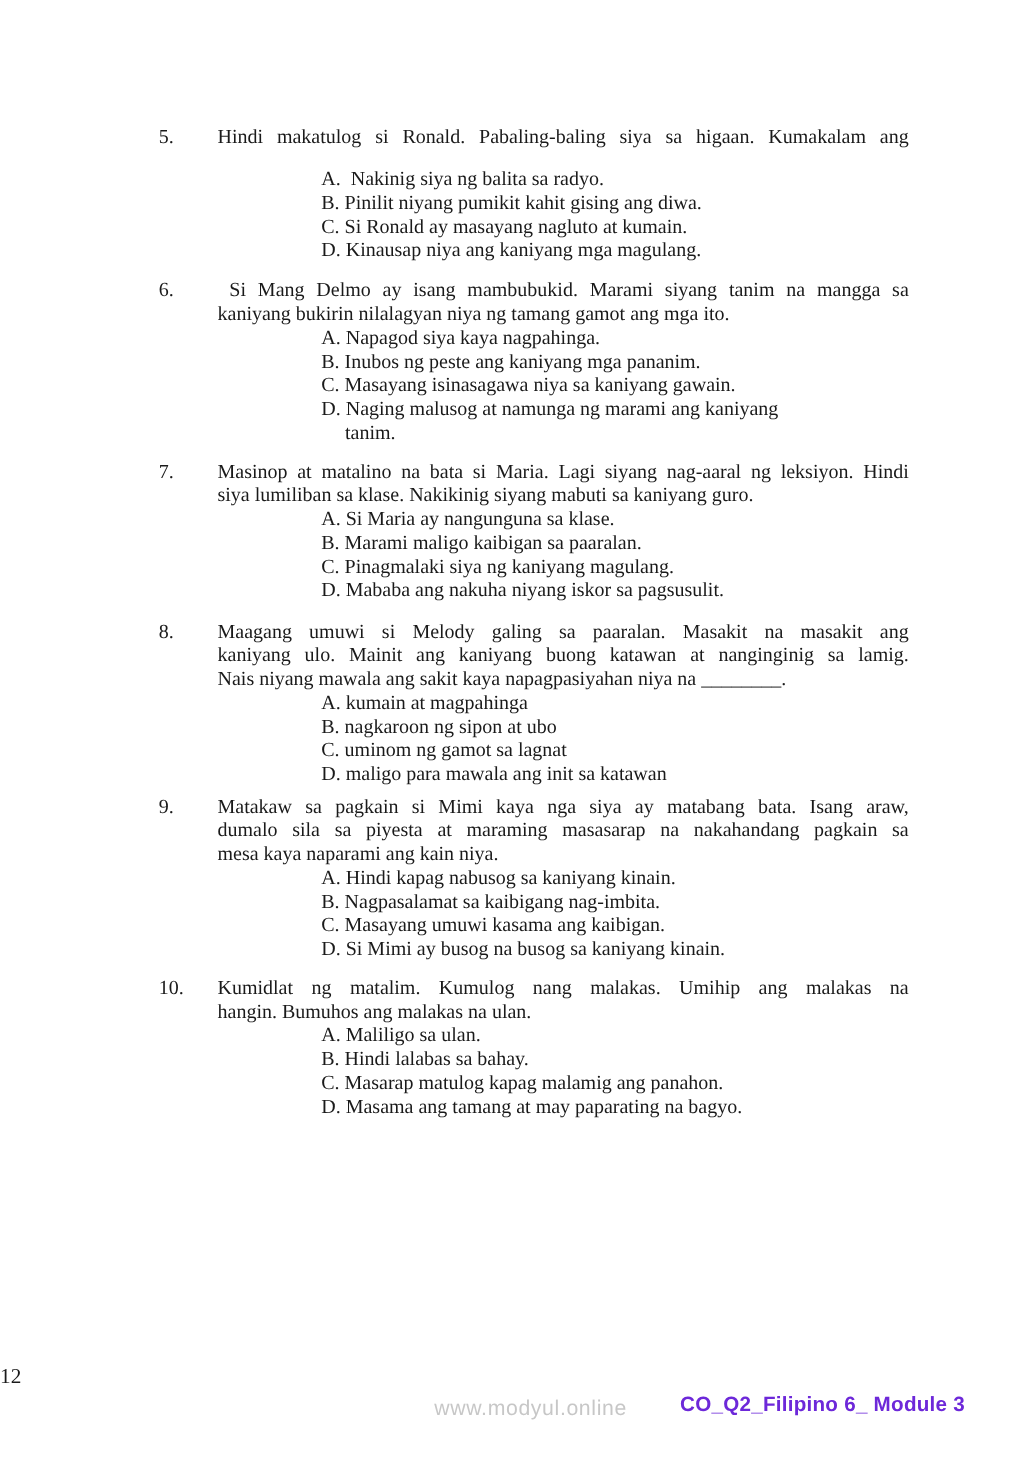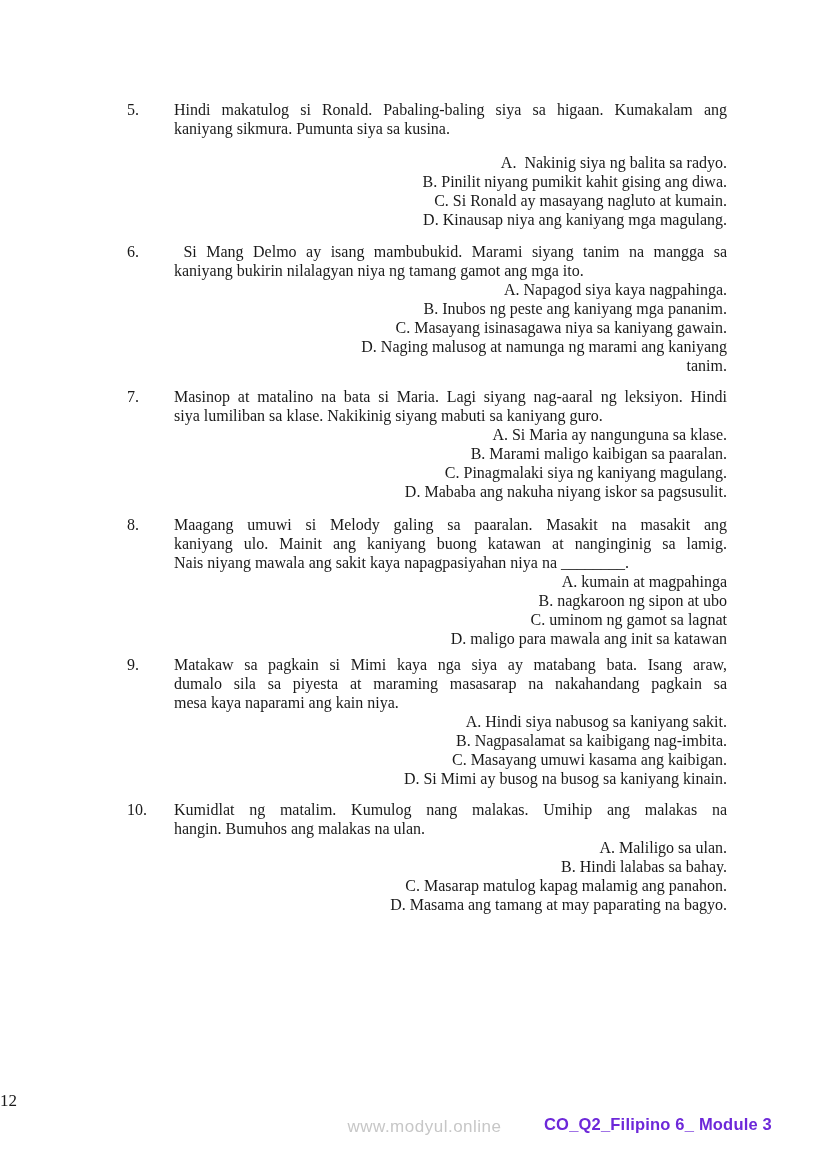--- a/index.html
+++ b/index.html
@@ -31,21 +31,20 @@
     text-align: justify;
     text-align-last: justify;
     white-space: pre-wrap;
   }
   .stem-line.last { text-align-last: left; }
   .choices { }
   .choices.gap-top { margin-top: 15px; }
   .choice {
     padding-left: 83px;
     white-space: pre-wrap;
-    text-align: right;
   }
   .choice.continuation { padding-left: 102px; }
   .mb-q5 { margin-bottom: 13px; }
   .mb-q6 { margin-bottom: 12px; }
   .mb-q7 { margin-bottom: 14px; }
   .mb-q8 { margin-bottom: 7px; }
   .mb-q9 { margin-bottom: 12px; }
   .page-number {
     position: absolute;
     top: 1091px;
@@ -82,21 +81,20 @@
 <body>
 
 <div class="page">
   <div class="content">
 
     <section class="question mb-q5">
       <div class="q-num">5.</div>
       <div class="q-body">
         <div class="stem">
           <div class="stem-line">Hindi makatulog si Ronald. Pabaling-baling siya sa higaan. Kumakalam ang</div>
-          <div class="stem-line last">kaniyang sikmura. Pumunta siya sa kusina.</div>
         </div>
         <div class="choices gap-top">
           <div class="choice">A.  Nakinig siya ng balita sa radyo.</div>
           <div class="choice">B. Pinilit niyang pumikit kahit gising ang diwa.</div>
           <div class="choice">C. Si Ronald ay masayang nagluto at kumain.</div>
           <div class="choice">D. Kinausap niya ang kaniyang mga magulang.</div>
         </div>
       </div>
     </section>
 
@@ -152,21 +150,21 @@
 
     <section class="question mb-q9">
       <div class="q-num">9.</div>
       <div class="q-body">
         <div class="stem">
           <div class="stem-line">Matakaw sa pagkain si Mimi kaya nga siya ay matabang bata. Isang araw,</div>
           <div class="stem-line">dumalo sila sa piyesta at maraming masasarap na nakahandang pagkain sa</div>
           <div class="stem-line last">mesa kaya naparami ang kain niya.</div>
         </div>
         <div class="choices">
-          <div class="choice">A. Hindi siya nabusog sa kaniyang sakit.</div>
+          <div class="choice">A. Hindi kapag nabusog sa kaniyang kinain.</div>
           <div class="choice">B. Nagpasalamat sa kaibigang nag-imbita.</div>
           <div class="choice">C. Masayang umuwi kasama ang kaibigan.</div>
           <div class="choice">D. Si Mimi ay busog na busog sa kaniyang kinain.</div>
         </div>
       </div>
     </section>
 
     <section class="question">
       <div class="q-num">10.</div>
       <div class="q-body">

